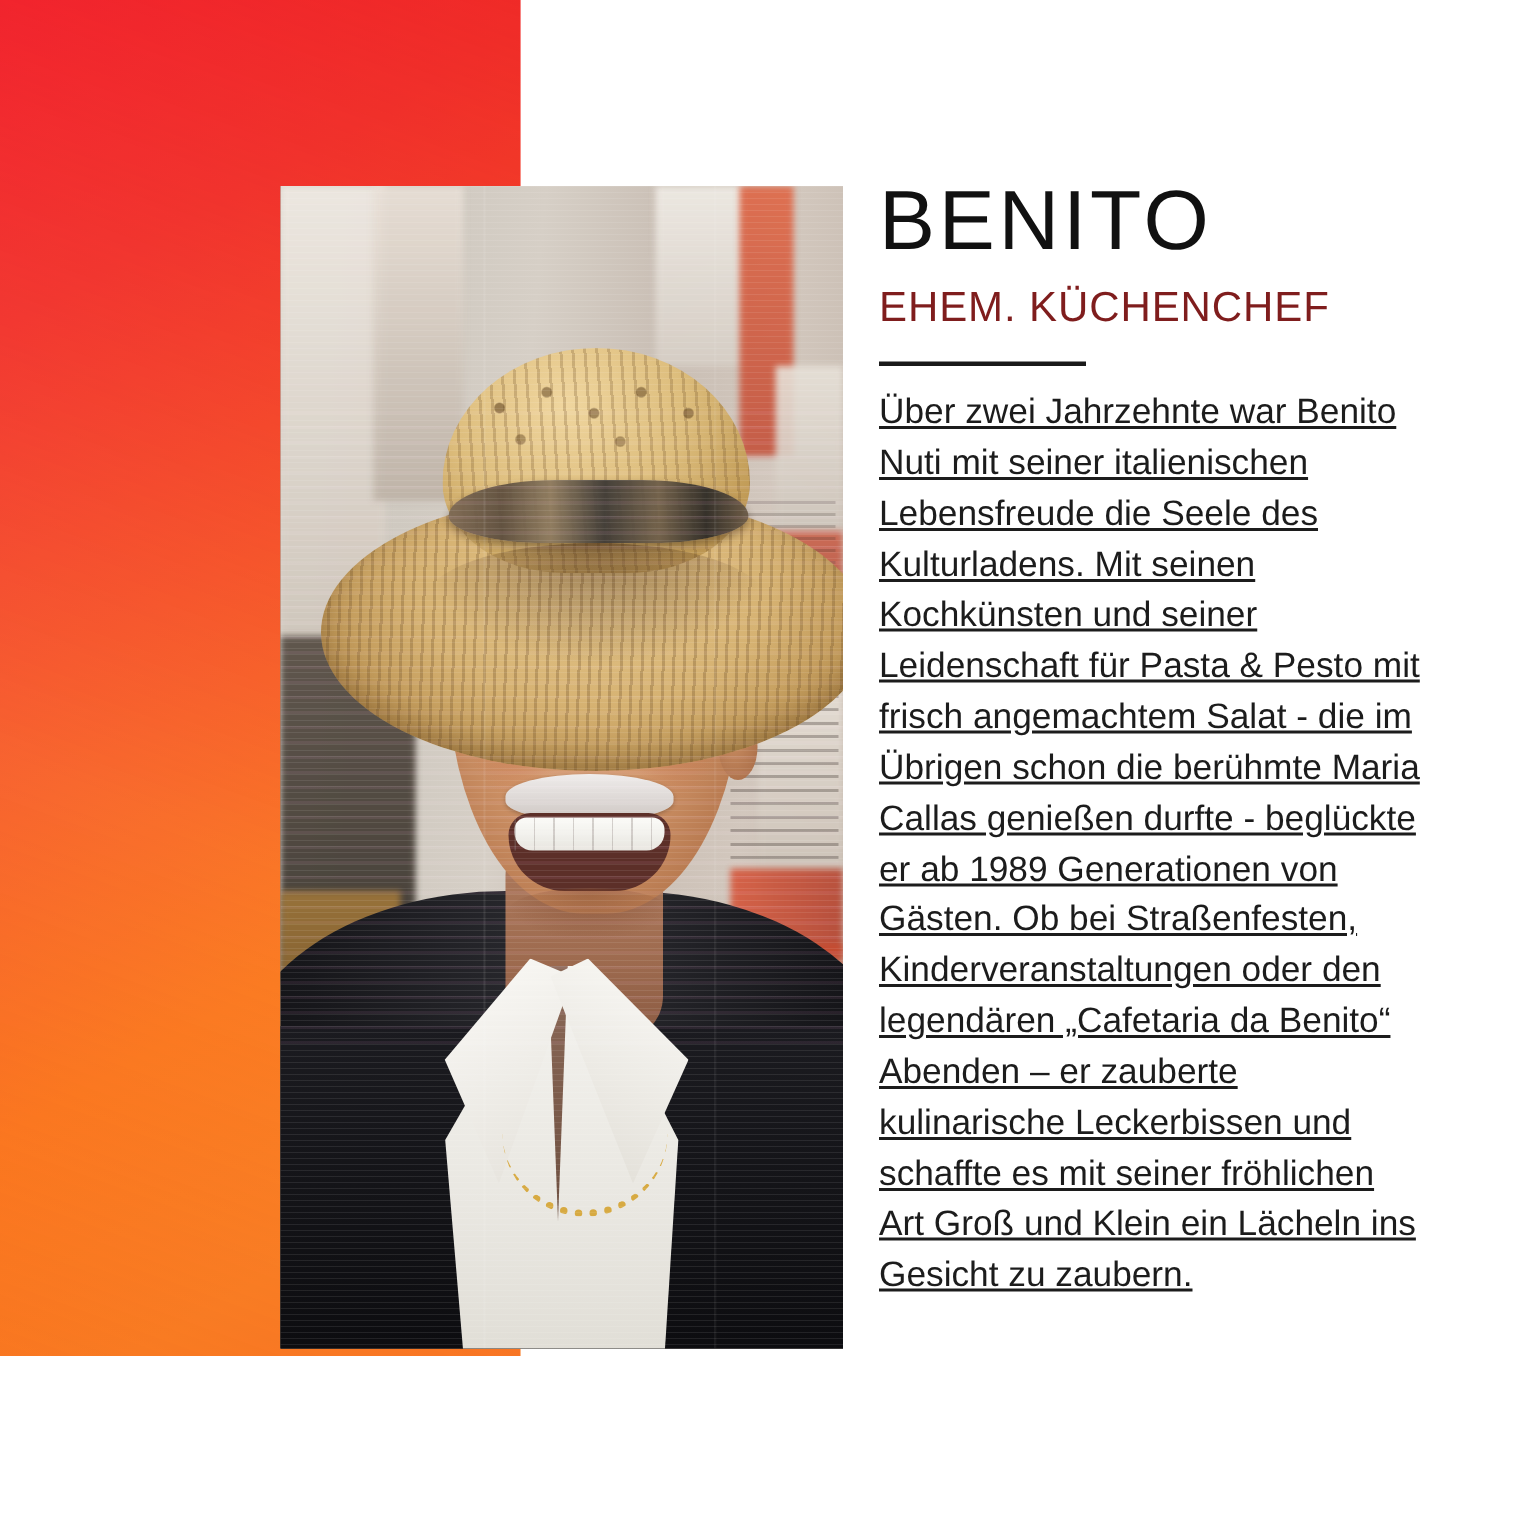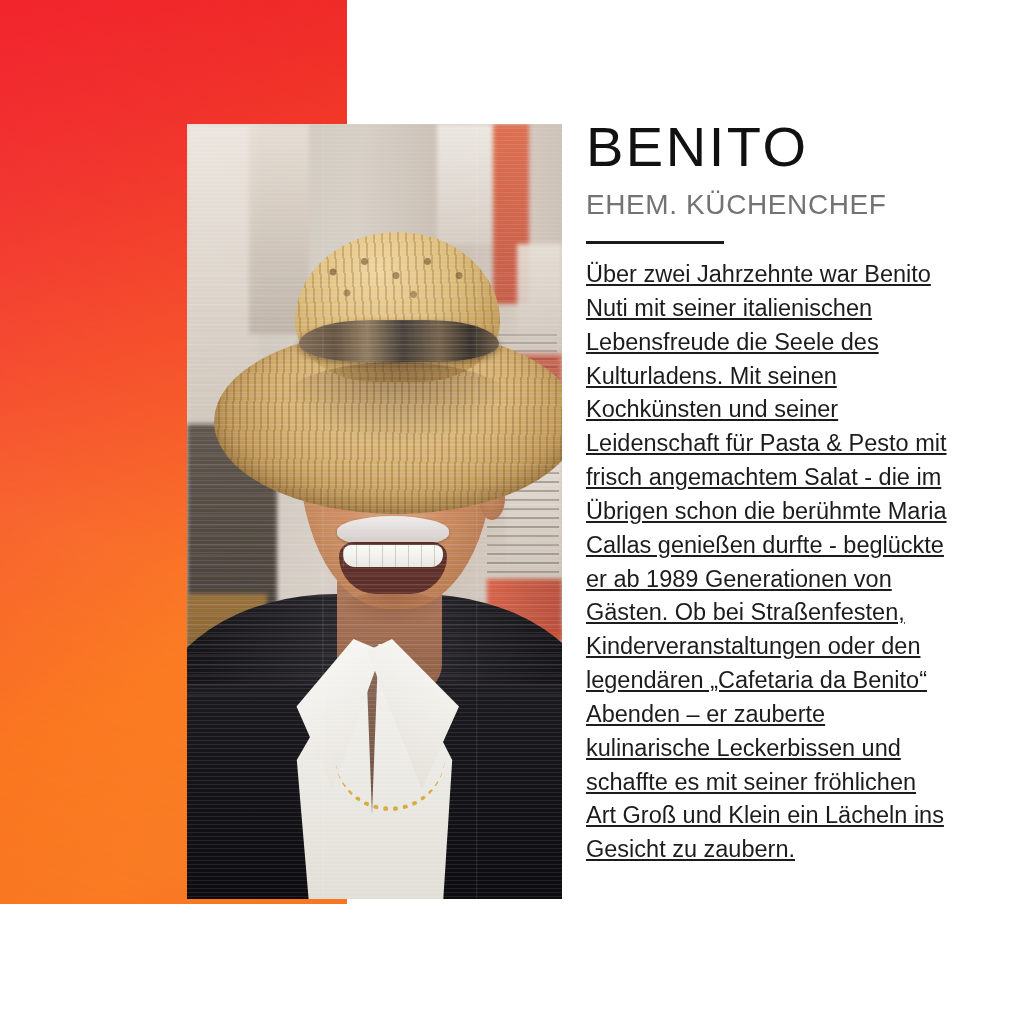--- a/index.html
+++ b/index.html
@@ -284,21 +284,21 @@
     font-size: 56px;
     letter-spacing: 2.5px;
     font-weight: 400;
     color: #111111;
     line-height: 1.02;
     margin: 0;
   }
   .role {
     font-size: 28px;
     letter-spacing: 0.6px;
-    color: #737373;
+    color: #7f1d1d;
     margin: 14px 0 0 0;
     font-weight: 400;
   }
   .rule {
     width: 138px;
     height: 3px;
     background: #1a1a1a;
     margin: 20px 0 14px 0;
   }
   .bio {

